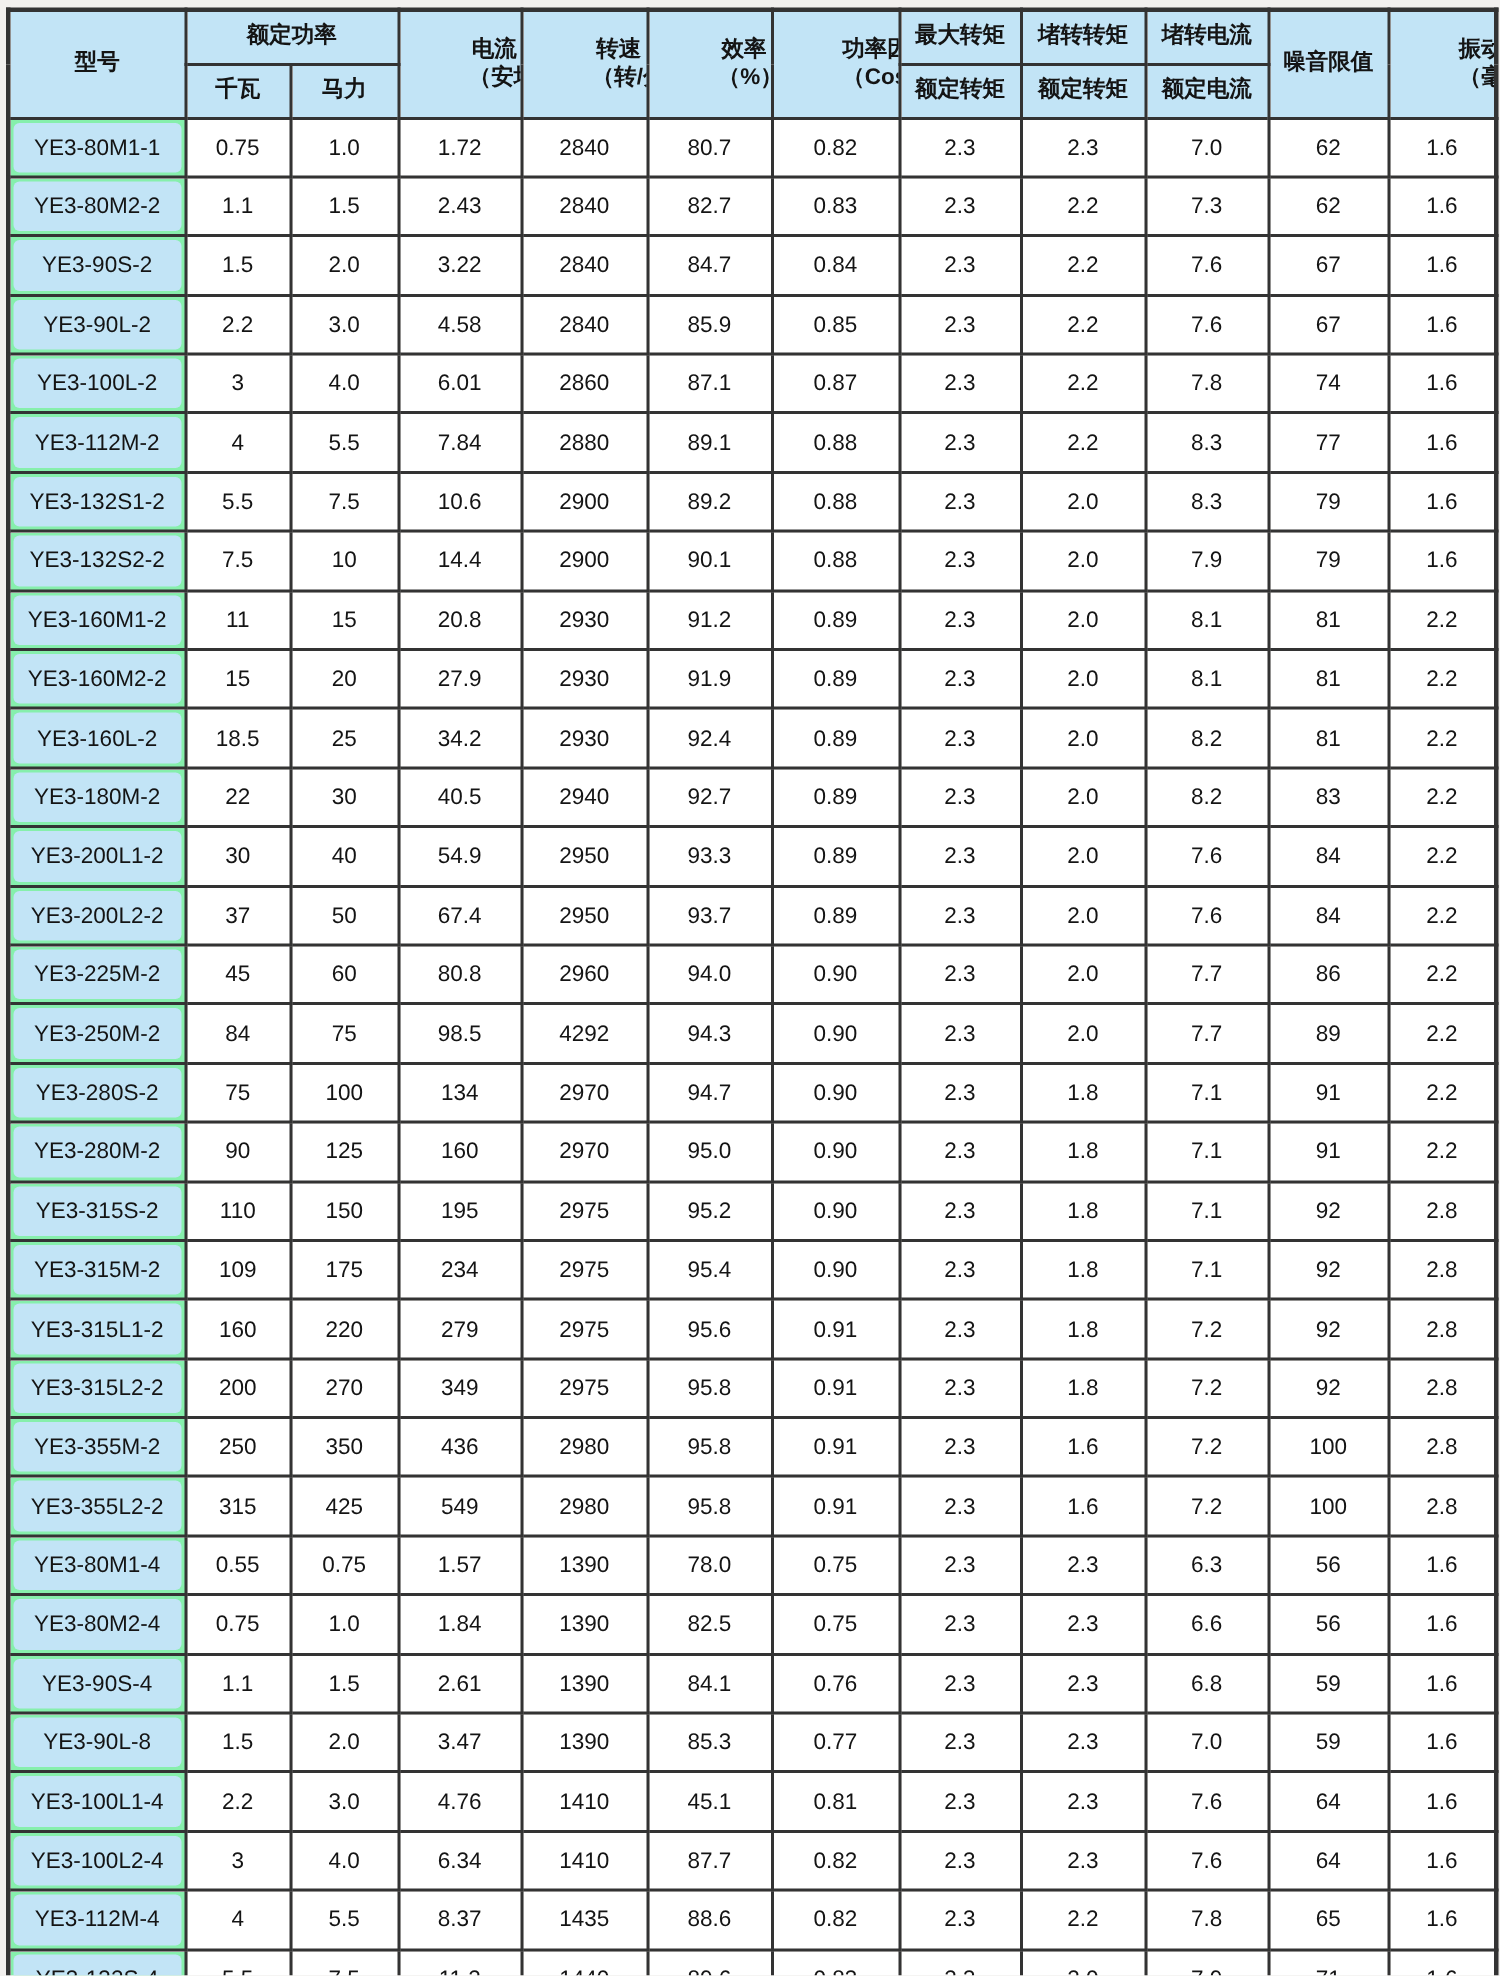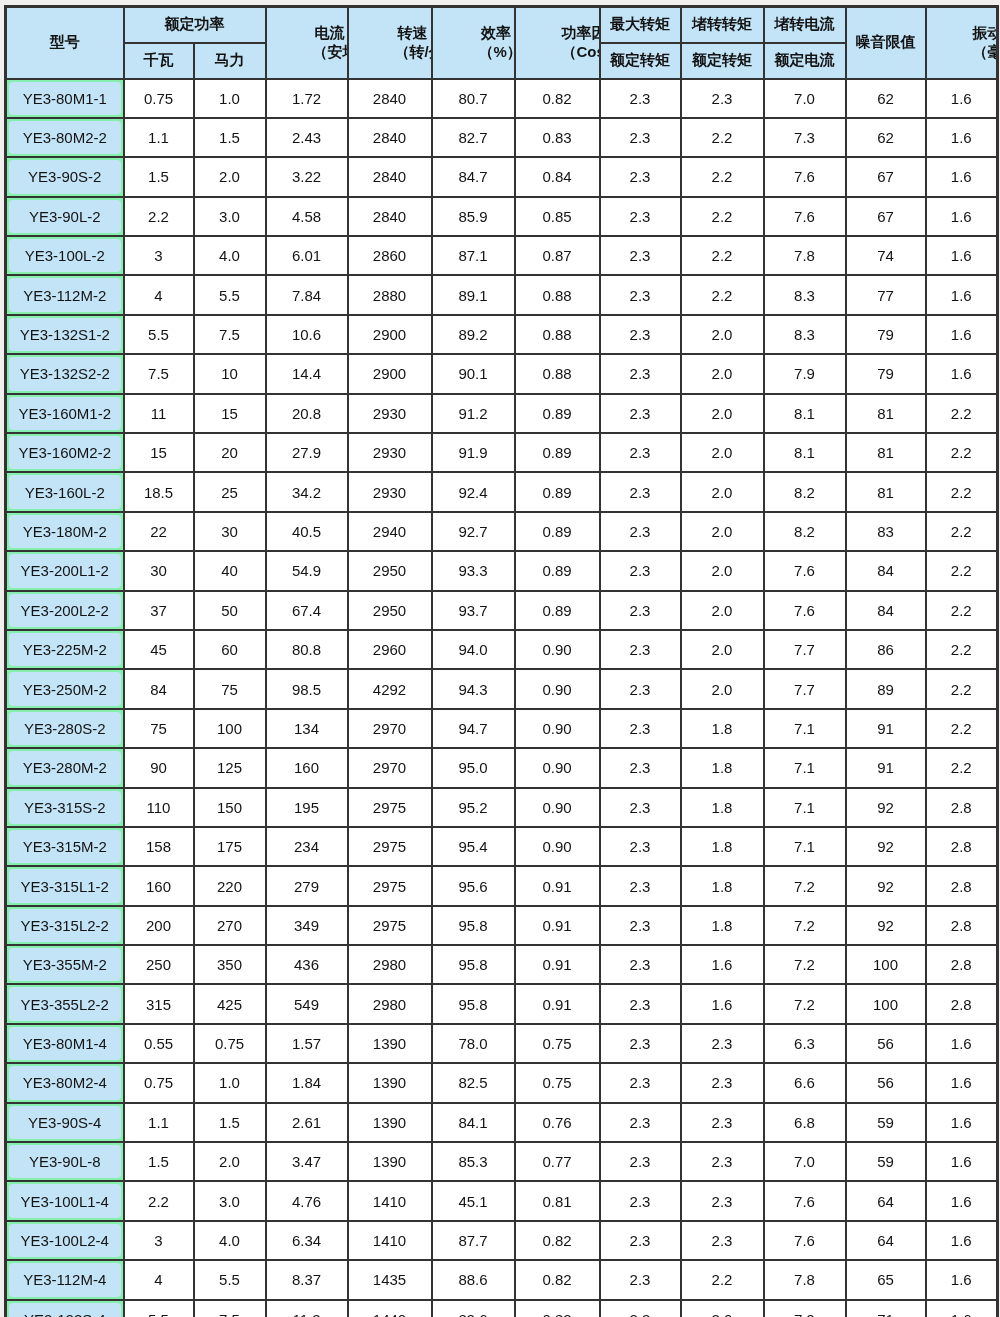--- a/index.html
+++ b/index.html
@@ -428,21 +428,21 @@
             <td>2.3</td>
             <td>1.8</td>
             <td>7.1</td>
             <td>92</td>
             <td>2.8</td>
           </tr>
           <tr>
             <td class="model-cell">
               <div class="model-pill">YE3-315M-2</div>
             </td>
-            <td>158</td>
+            <td>109</td>
             <td>175</td>
             <td>234</td>
             <td>2975</td>
             <td>95.4</td>
             <td>0.90</td>
             <td>2.3</td>
             <td>1.8</td>
             <td>7.1</td>
             <td>92</td>
             <td>2.8</td>

